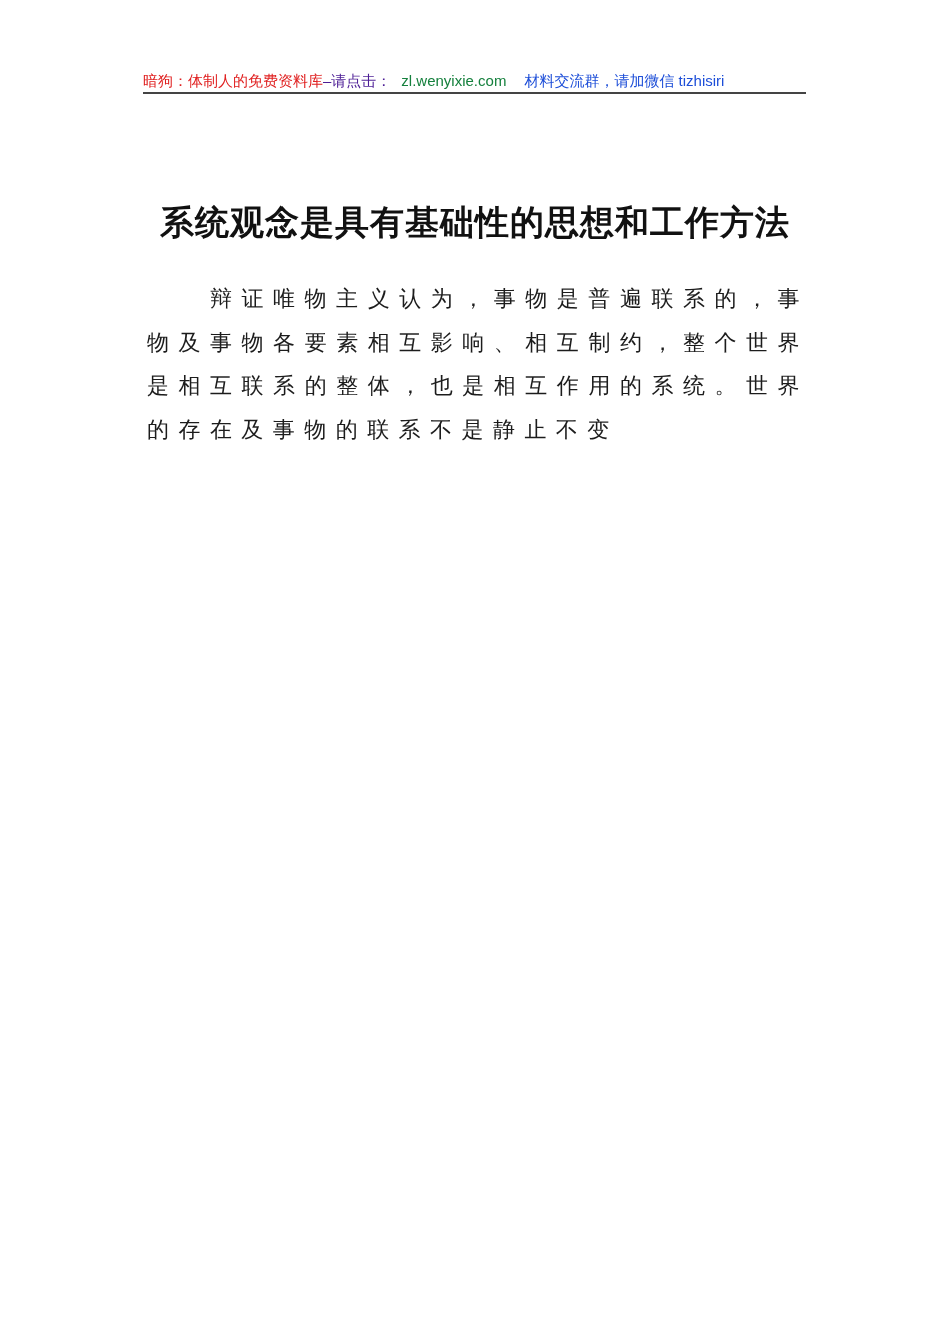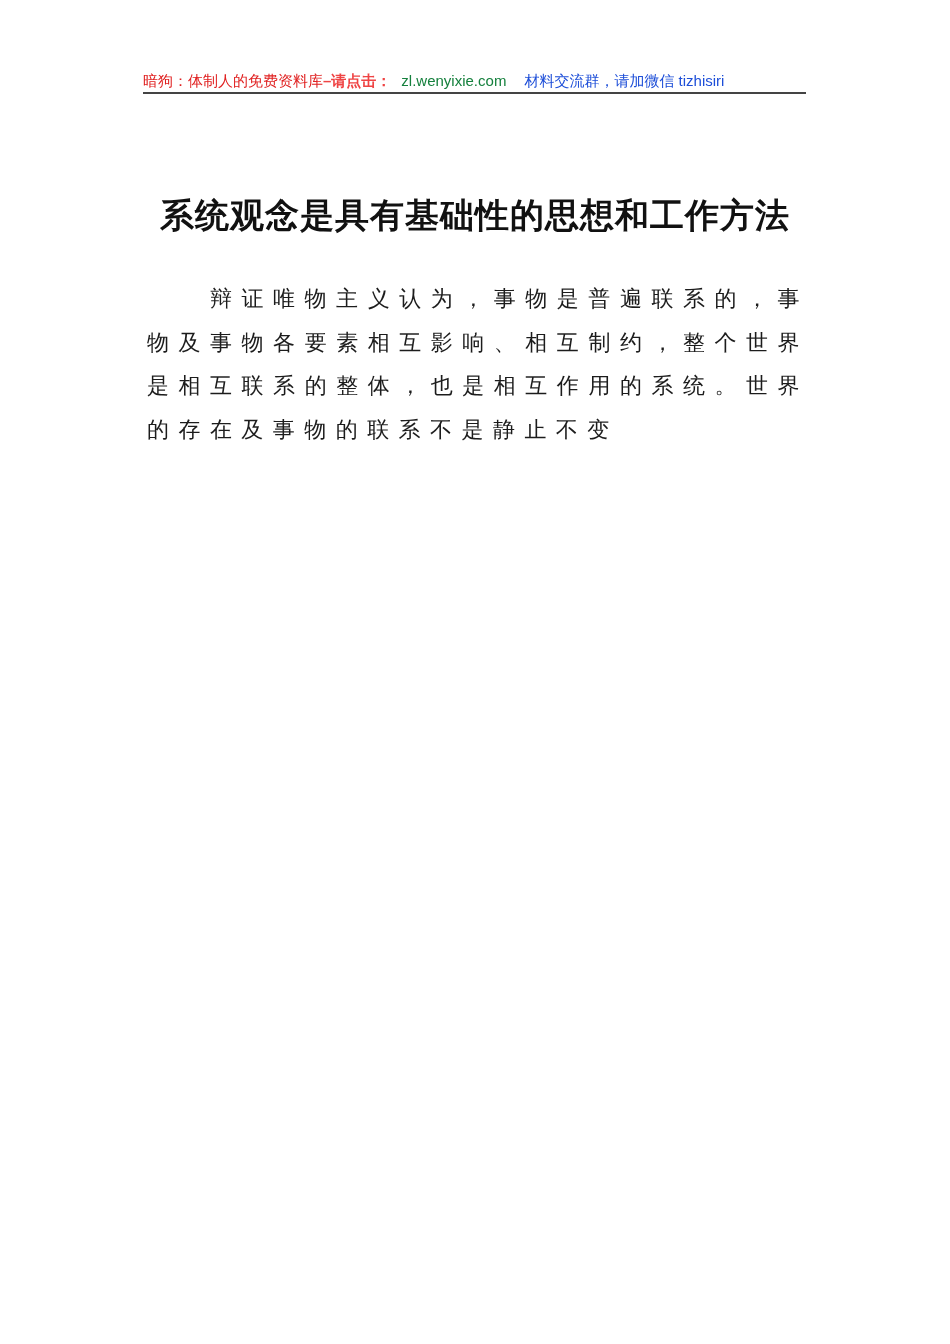--- a/index.html
+++ b/index.html
@@ -22,36 +22,36 @@
     width: 663px;
     height: 22px;
     font-family: "Liberation Sans", "DejaVu Sans", sans-serif;
     font-size: 15px;
     line-height: 22px;
     white-space: nowrap;
     display: flex;
     align-items: baseline;
   }
   .hdr-red { color: #e02020; }
-  .hdr-black { color: #ef4444; font-weight: bold; }
+  .hdr-black { color: #4c1d95; }
   .hdr-link { color: #15803d; margin-left: 10px; }
   .hdr-right { color: #1d4ed8; margin-left: 18px; }
   .header-rule {
     position: absolute;
     left: 143px;
     top: 92px;
     width: 663px;
     height: 2px;
     background: #444444;
   }
   .doc-title {
     position: absolute;
     left: 0;
     width: 950px;
-    top: 168px;
+    top: 175px;
     text-align: center;
     font-family: "DejaVu Serif", "Liberation Serif", serif;
     font-weight: bold;
     font-size: 34px;
     line-height: 48px;
     color: #111111;
     letter-spacing: 1px;
   }
   .body-text {
     position: absolute;

